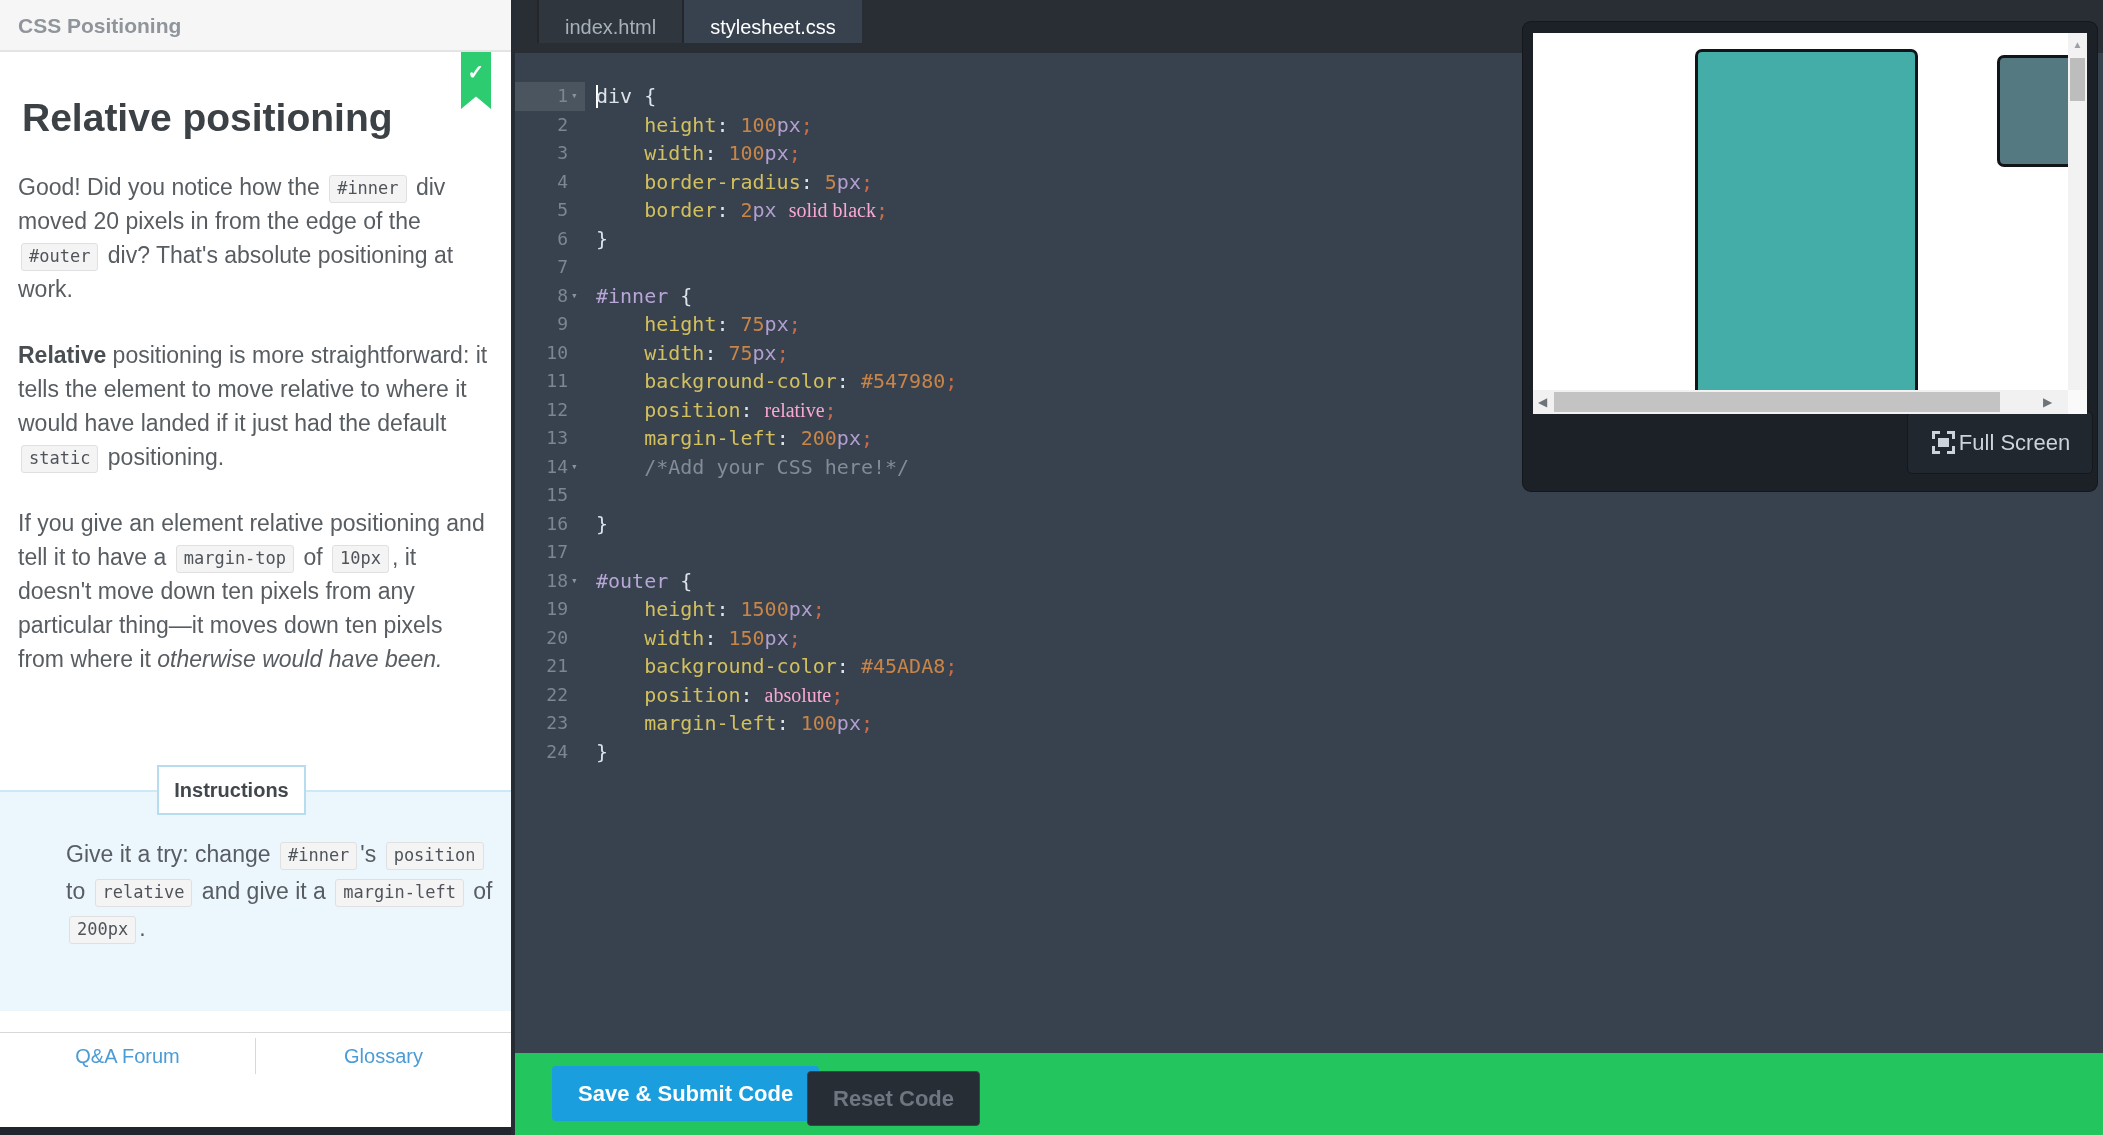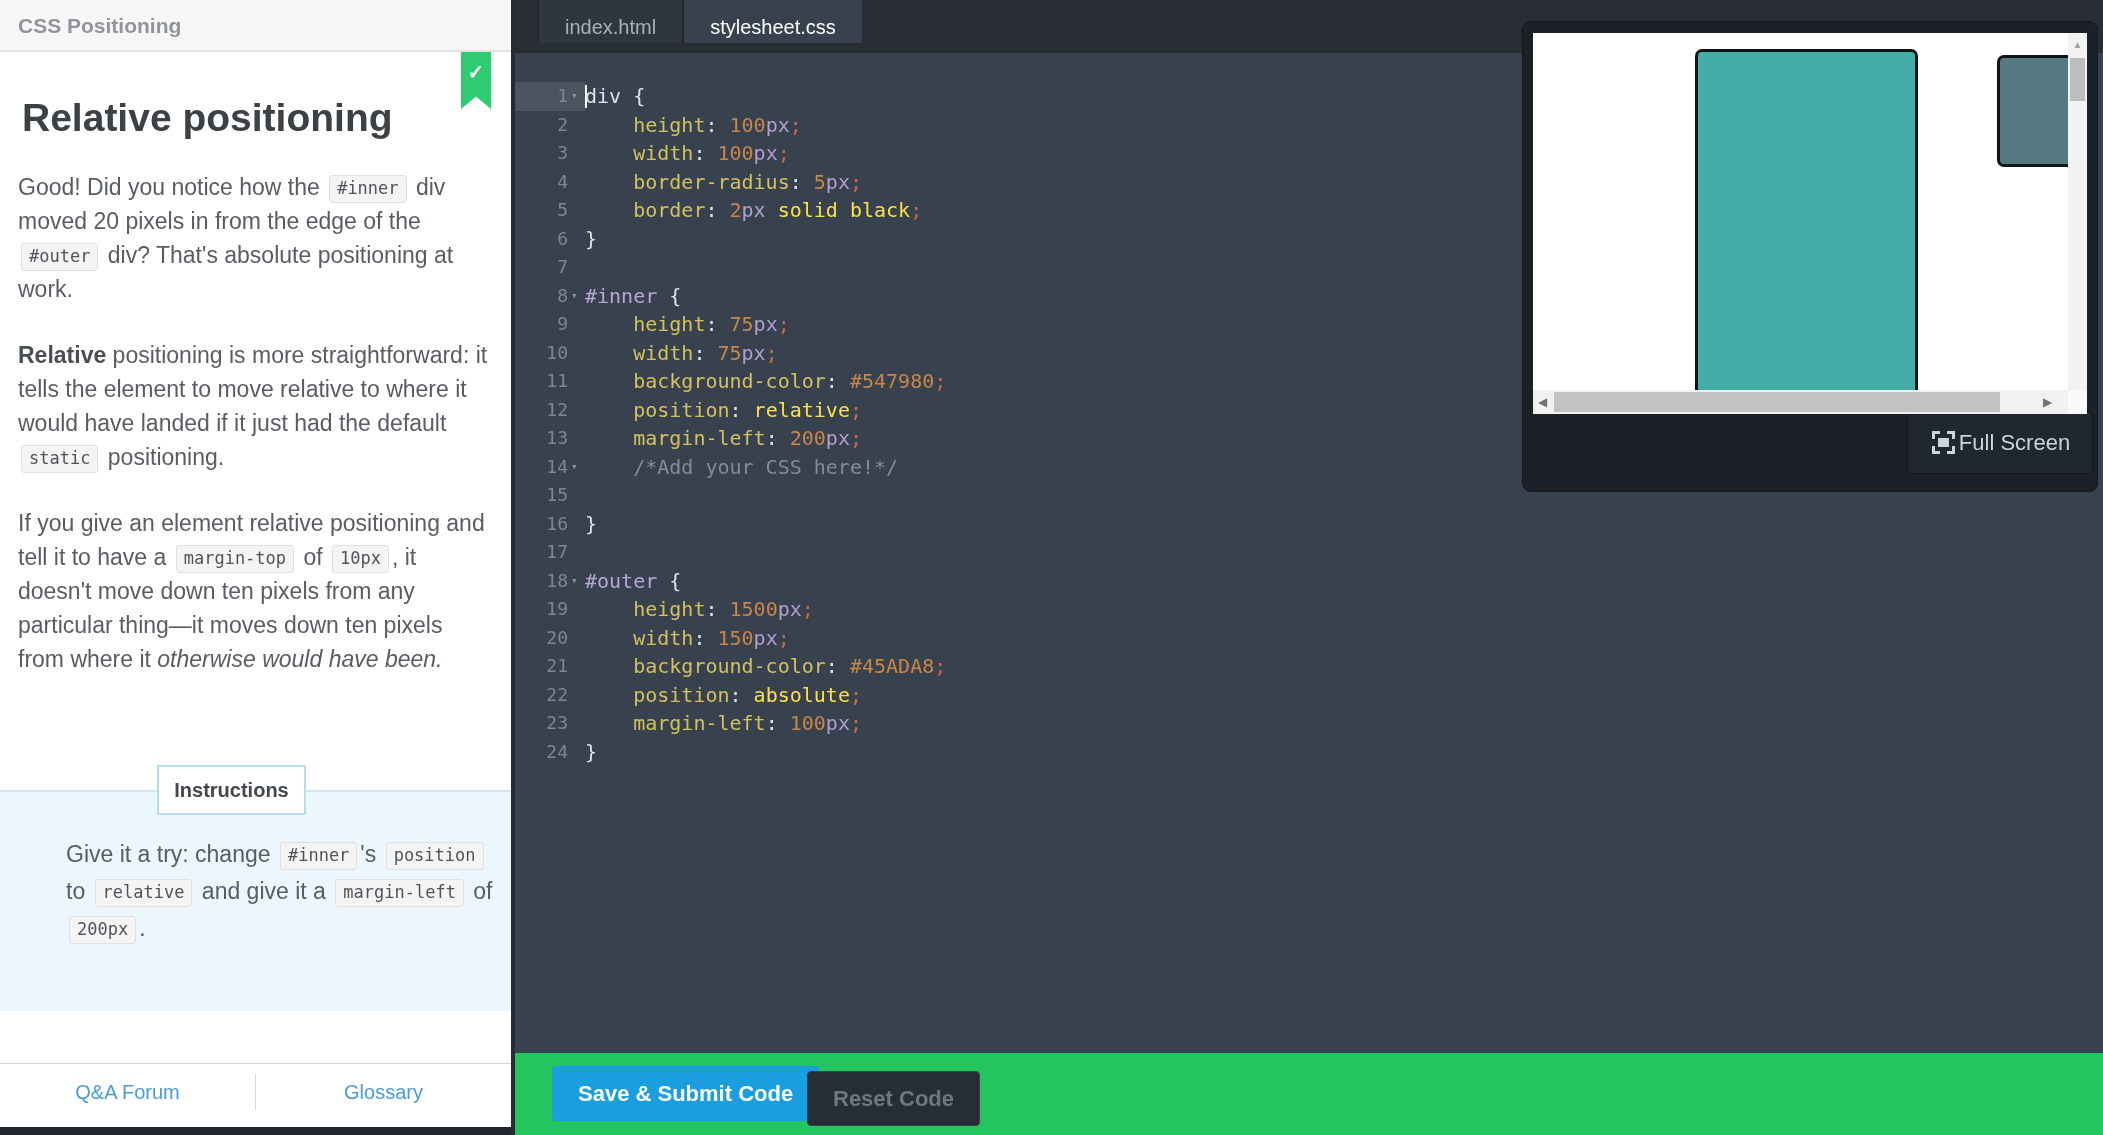--- a/index.html
+++ b/index.html
@@ -47,23 +47,23 @@
     background:#ecf6fd; border-top:2px solid #cfe8f6;padding-left:48px;
   }
   .instructions-label {
     position:absolute; left:157px; top:-27px; width:149px; height:50px;
     background:#ffffff; border:2px solid #b7dcf0;
     line-height:46px; text-align:center;
     font-size:20px; font-weight:bold; color:#42474c;
   }
   #instructions-text { margin:0; padding:44px 18px 0; font-size:23px; line-height:37px; color:#585d62; }
   .footer-links {
-    position:absolute; left:0; top:1063px; width:511px; height:47px;
+    position:absolute; left:0; top:1032px; width:511px; height:47px;
     background:#fff; border-top:1px solid #d8d8d8;
-    display:flex; align-items:flex-end;
+    display:flex; align-items:center;
   }
   .flink {
     flex:1; text-align:center; color:#4b9cd6; font-size:20px;
     height:36px; line-height:36px; cursor:pointer; text-decoration:none;
   }
   .flink.first { border-right:1px solid #d8d8d8; }
 
   
   #right-region { position:absolute; left:511px; right:0; top:0; bottom:0; }
   .seam { position:absolute; left:0; top:0; width:4px; height:1135px; background:#262c33; z-index:2; }
@@ -81,31 +81,31 @@
     background:#38424e; overflow:hidden;
   }
   #code-area { margin-top:29px; font-family:"DejaVu Sans Mono", monospace; }
   .crow { display:flex; height:28.5px; line-height:28.5px; font-size:20px; }
   .gutter {
     width:74px; flex:none; display:flex; justify-content:flex-end;
     color:#7d8793; font-size:18px;
   }
   .gutter.active { background:#4b555f; }
   .caret { width:17px; font-size:11px; color:#8b949e; padding-left:3px; }
-  .codetext { white-space:pre; }
+  .codetext { padding-left:11px; white-space:pre; }
   .cursor {
     display:inline-block; width:2px; height:23px; background:#ffffff;
     vertical-align:text-bottom; margin-right:-2px;
   }
   .tok-plain   { color:#dde3ea; }
   .tok-prop    { color:#d3c05e; }
   .tok-num     { color:#c98548; }
   .tok-unit    { color:#b29fd0; }
   .tok-sel     { color:#b7a6d6; }
-  .tok-val     { color:#fde047; }
+  .tok-val     { color:#f9a8d4;font-family:Liberation Serif, serif; }
   .tok-semi    { color:#c96a48; }
   .tok-comment { color:#828c96; }
 
   #bottom-bar { position:absolute; left:0; right:0; bottom:0; height:82px; background:#22c55e; }
   #save-btn {
     position:absolute; left:41px; top:13px; height:55px; padding:0 26px;
     background:#1b9ede; border:none; border-radius:4px;
     color:#fff; font-size:22px; font-weight:bold; cursor:pointer;
     font-family:"Liberation Sans", sans-serif;
   }

